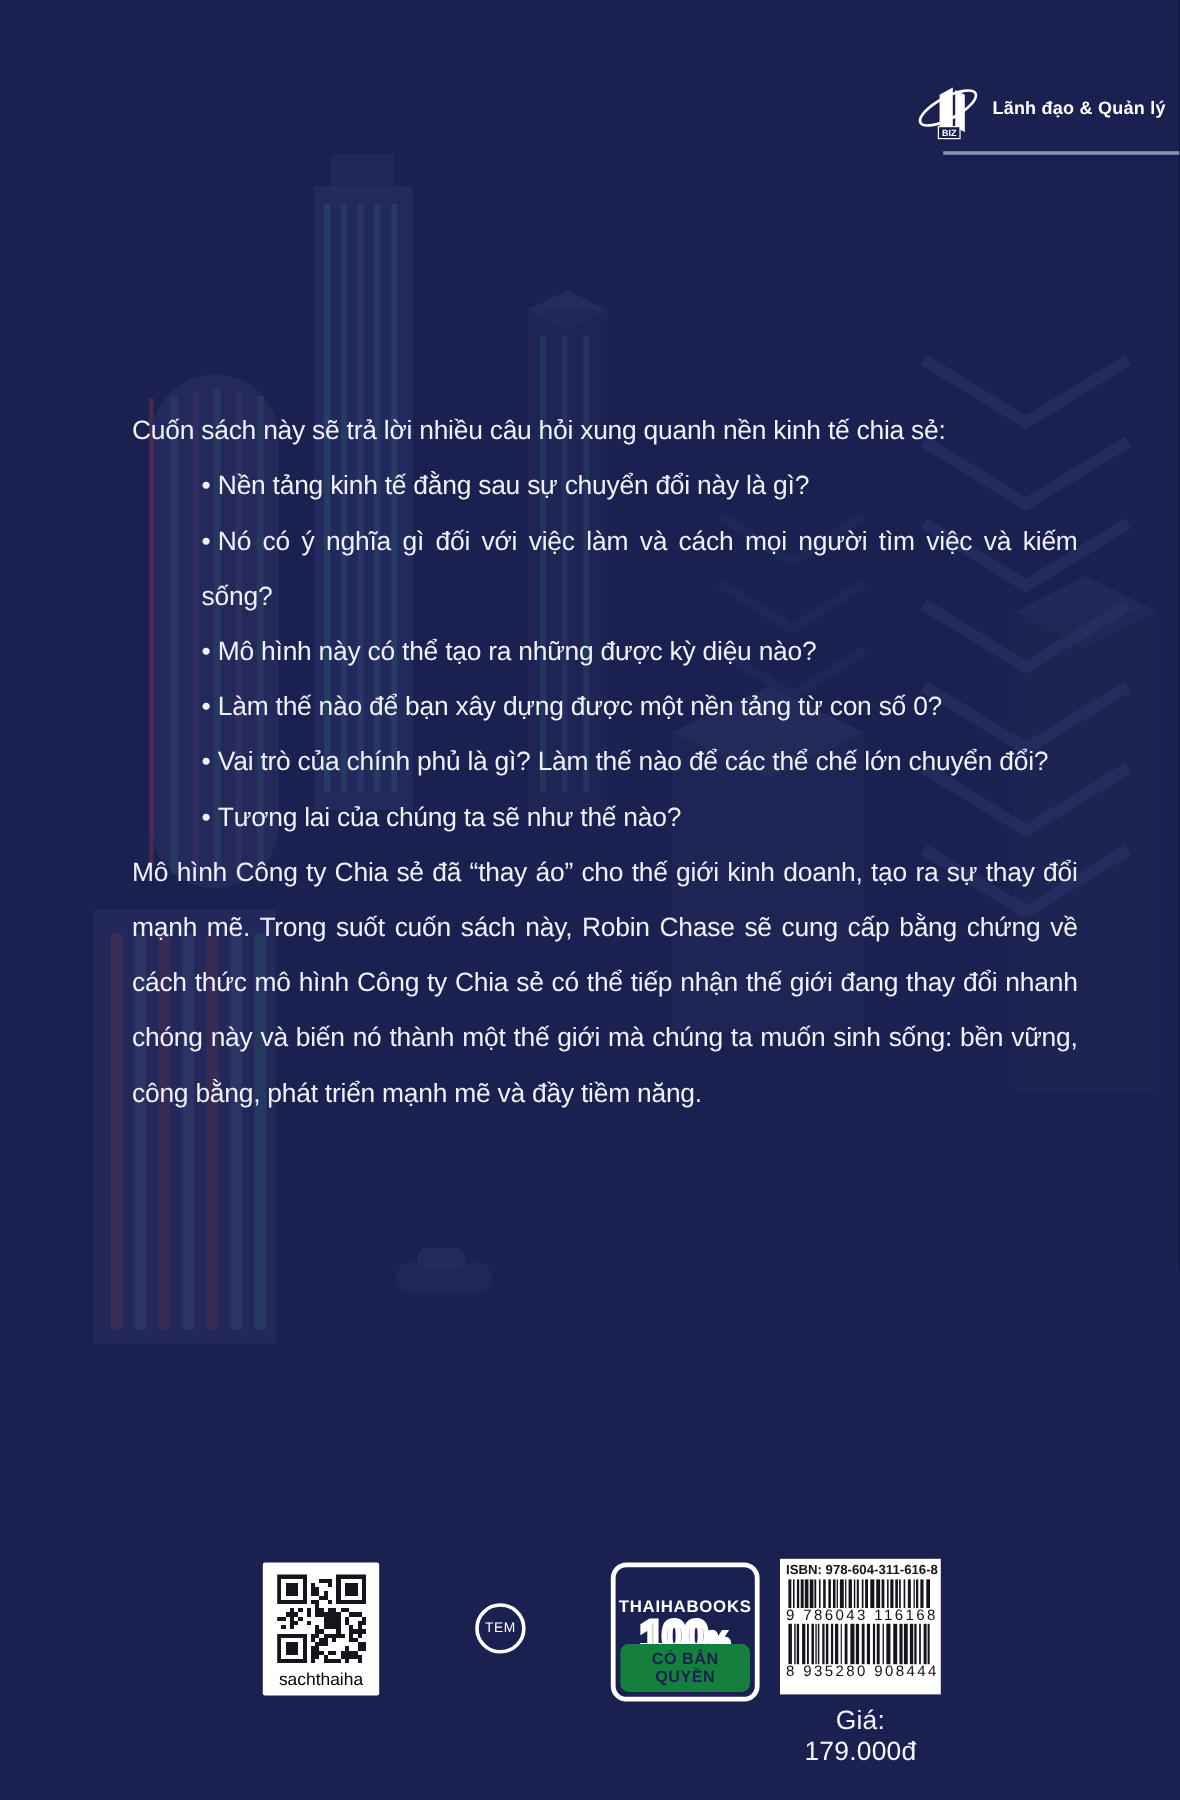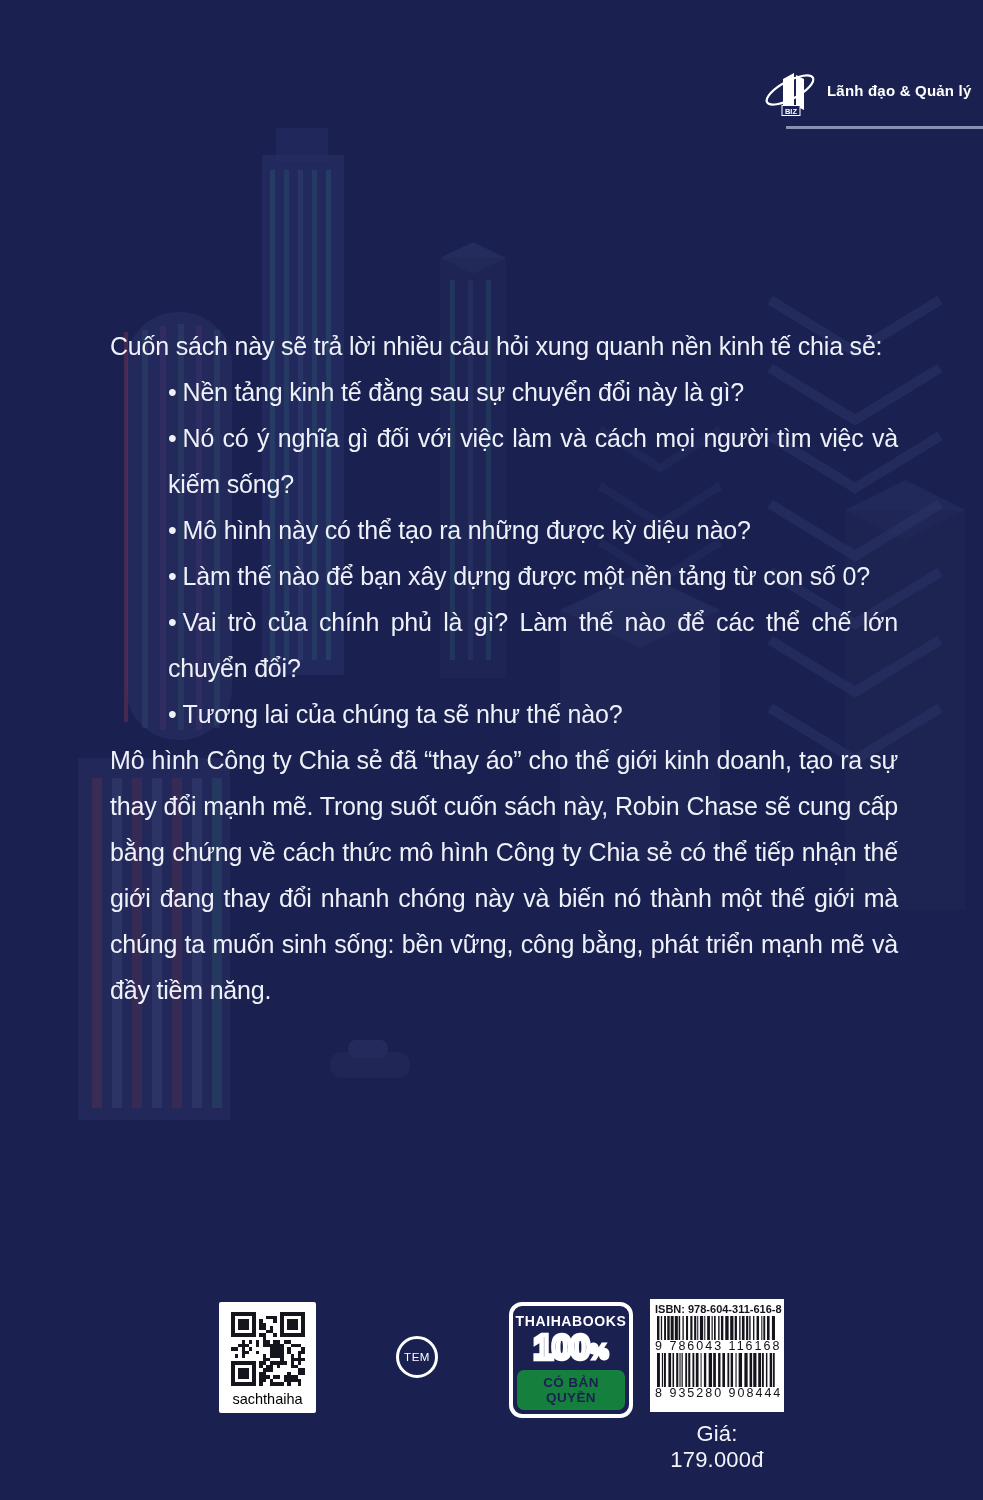--- a/index.html
+++ b/index.html
@@ -8,36 +8,36 @@
     background:#1a2150;
     font-family:"Liberation Sans", sans-serif;
   }
   .bg-sky{position:absolute;left:0;top:0;width:983px;height:1500px;z-index:0;}
   
   .brand{position:absolute;left:763px;top:68px;z-index:2;display:flex;align-items:center;gap:8px;}
   .brand-label{color:#ffffff;font-size:15px;font-weight:bold;letter-spacing:.2px;padding-bottom:7px;white-space:nowrap;}
   .header-line{position:absolute;left:786px;top:126px;width:197px;height:3px;background:#959db8;opacity:.9;z-index:2;}
   
   .content{
-    position:absolute;left:110px;top:323px;width:788px;z-index:2;
-    color:#eef1f8;font-size:25px;line-height:46px;text-align:justify;letter-spacing:-.2px;
+    position:absolute;left:110px;top:336px;width:788px;z-index:2;
+    color:#eef1f8;font-size:22px;line-height:46px;text-align:justify;letter-spacing:-.2px;
   }
   .content p{margin:0;}
   .bullet{padding-left:58px;}
   .mk{padding-right:6px;}
   .closing{margin-top:16px;}
   
   .qr-box{position:absolute;left:219px;top:1302px;width:97px;height:111px;background:#ffffff;border-radius:2px;z-index:2;text-align:center;}
   .qr-box svg{margin-top:10px;}
   .qr-label{font-size:14.5px;color:#000000;margin-top:2px;line-height:1;}
   .tem{position:absolute;left:396px;top:1336px;width:36px;height:36px;border:3px solid #ffffff;border-radius:50%;
        display:flex;align-items:center;justify-content:center;color:#ffffff;font-size:11.5px;letter-spacing:.5px;z-index:2;}
   .badge{position:absolute;left:509px;top:1302px;width:124px;height:116px;border:4px solid #ffffff;border-radius:13px;
          box-sizing:border-box;z-index:2;}
-  .badge-title{color:#ffffff;font-weight:bold;font-size:14px;text-align:center;letter-spacing:.6px;margin-top:7px;}
+  .badge-title{color:#ffffff;font-weight:bold;font-size:14px;text-align:center;letter-spacing:.6px;margin-top:24px;}
   .badge-percent{text-align:center;line-height:1;margin-top:0px;white-space:nowrap;}
   .badge-num{font-size:35px;font-weight:800;color:#1a2150;-webkit-text-stroke:4.5px #ffffff;letter-spacing:-1px;}
   .badge-pct{font-size:22px;font-weight:800;color:#1a2150;-webkit-text-stroke:3px #ffffff;}
   .badge-caption{position:absolute;left:4px;right:4px;bottom:4px;background:#15803d;border-radius:7px;
                  color:#1a2150;font-weight:bold;font-size:13.5px;text-align:center;padding:5px 0;letter-spacing:.4px;}
   .barcode-box{position:absolute;left:650px;top:1299px;width:134px;height:113px;background:#ffffff;z-index:2;
                box-sizing:border-box;padding:4px 5px;}
   .isbn{font-size:11px;font-weight:bold;color:#14141c;text-align:center;white-space:nowrap;line-height:13px;}
   .bars{display:block;width:100%;}
   .digits{font-size:12.5px;color:#111118;letter-spacing:2px;text-align:center;line-height:13px;white-space:nowrap;}

